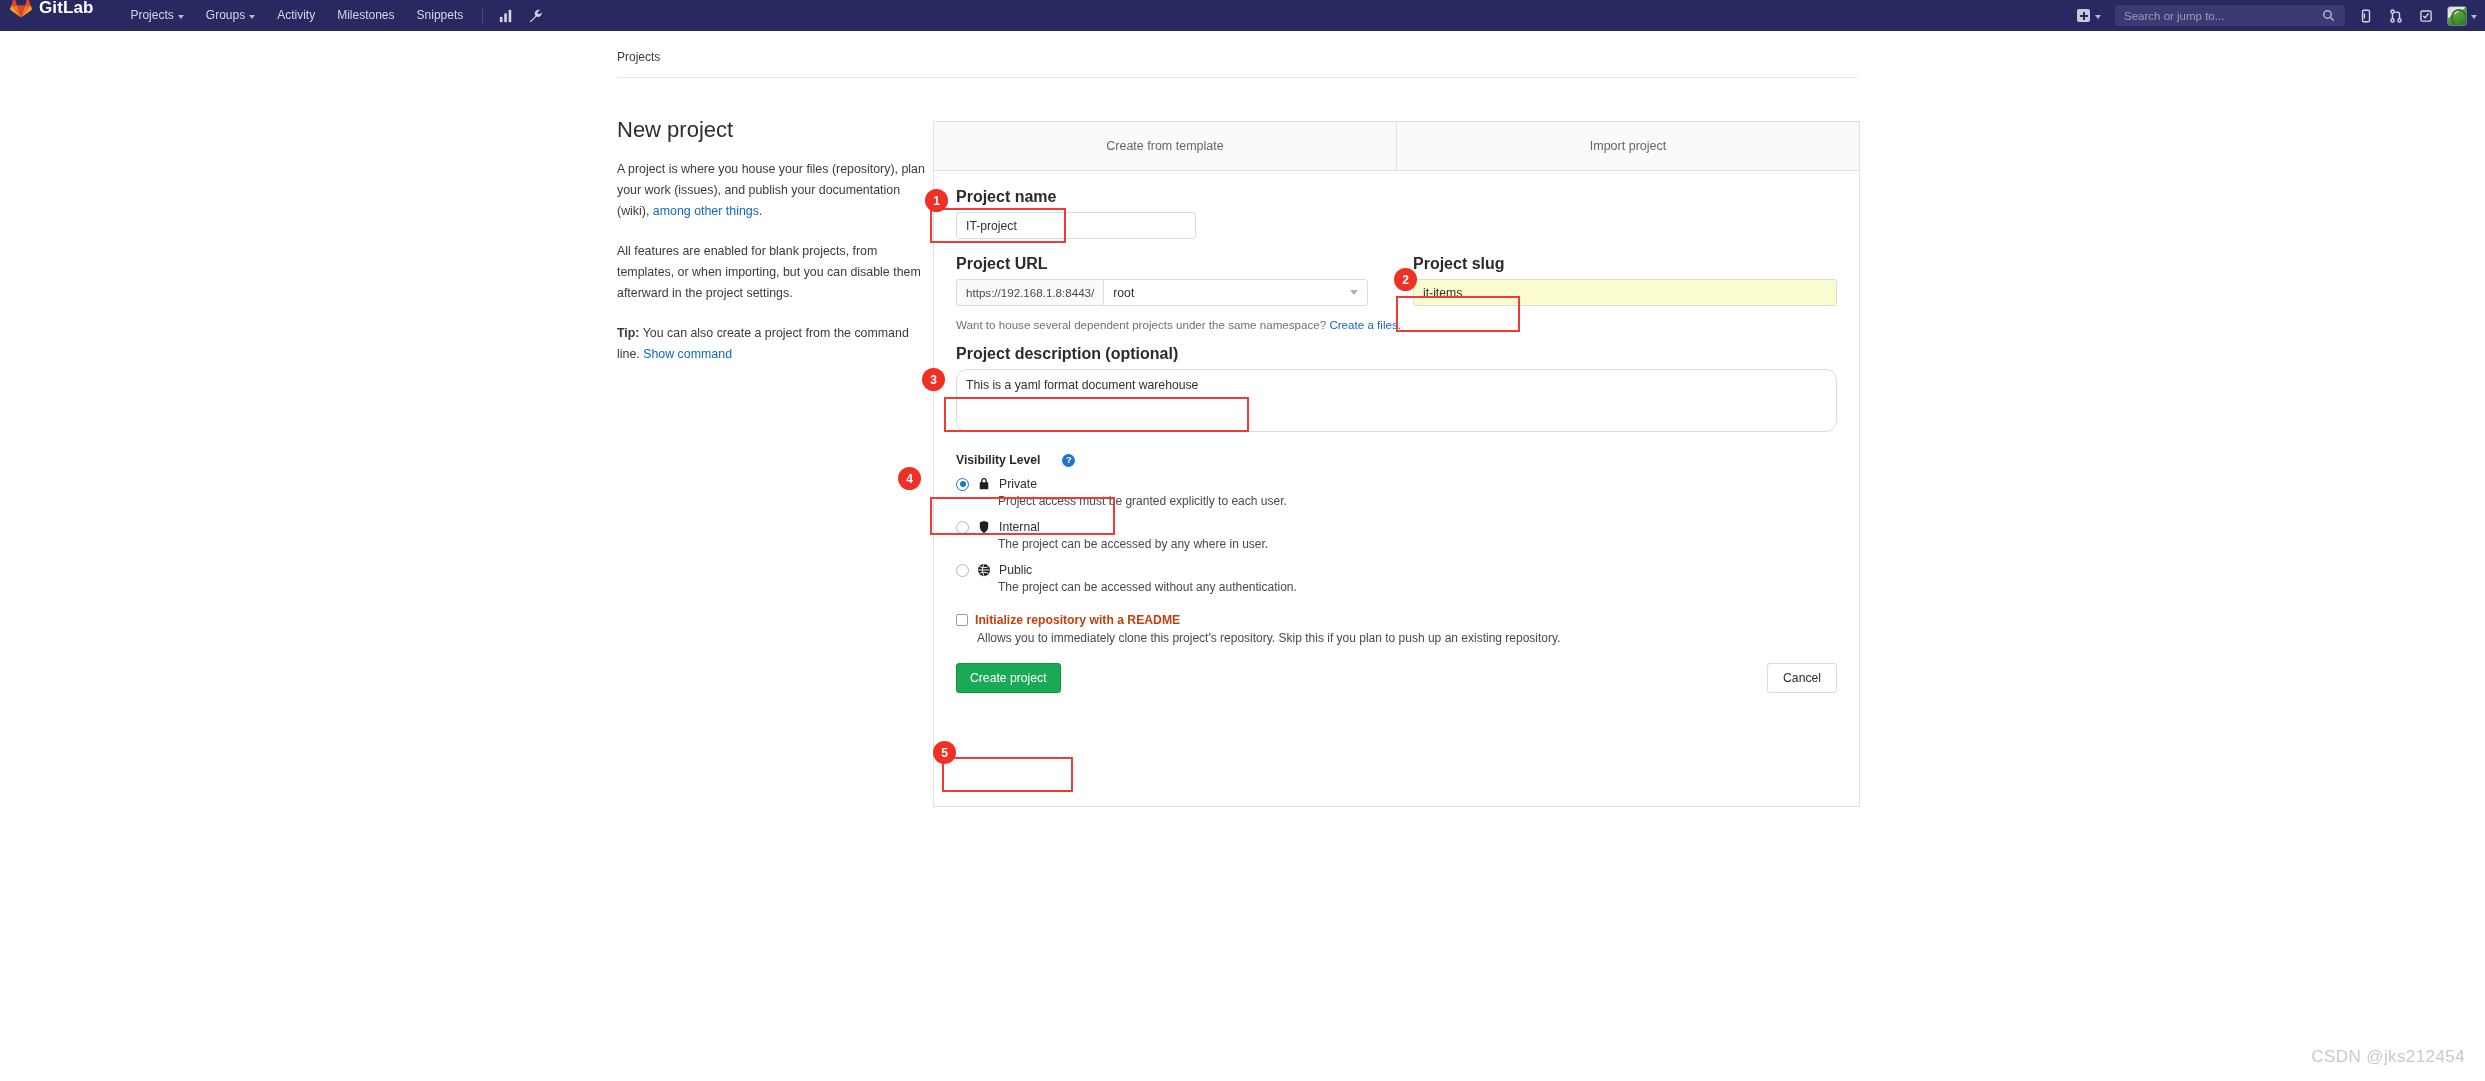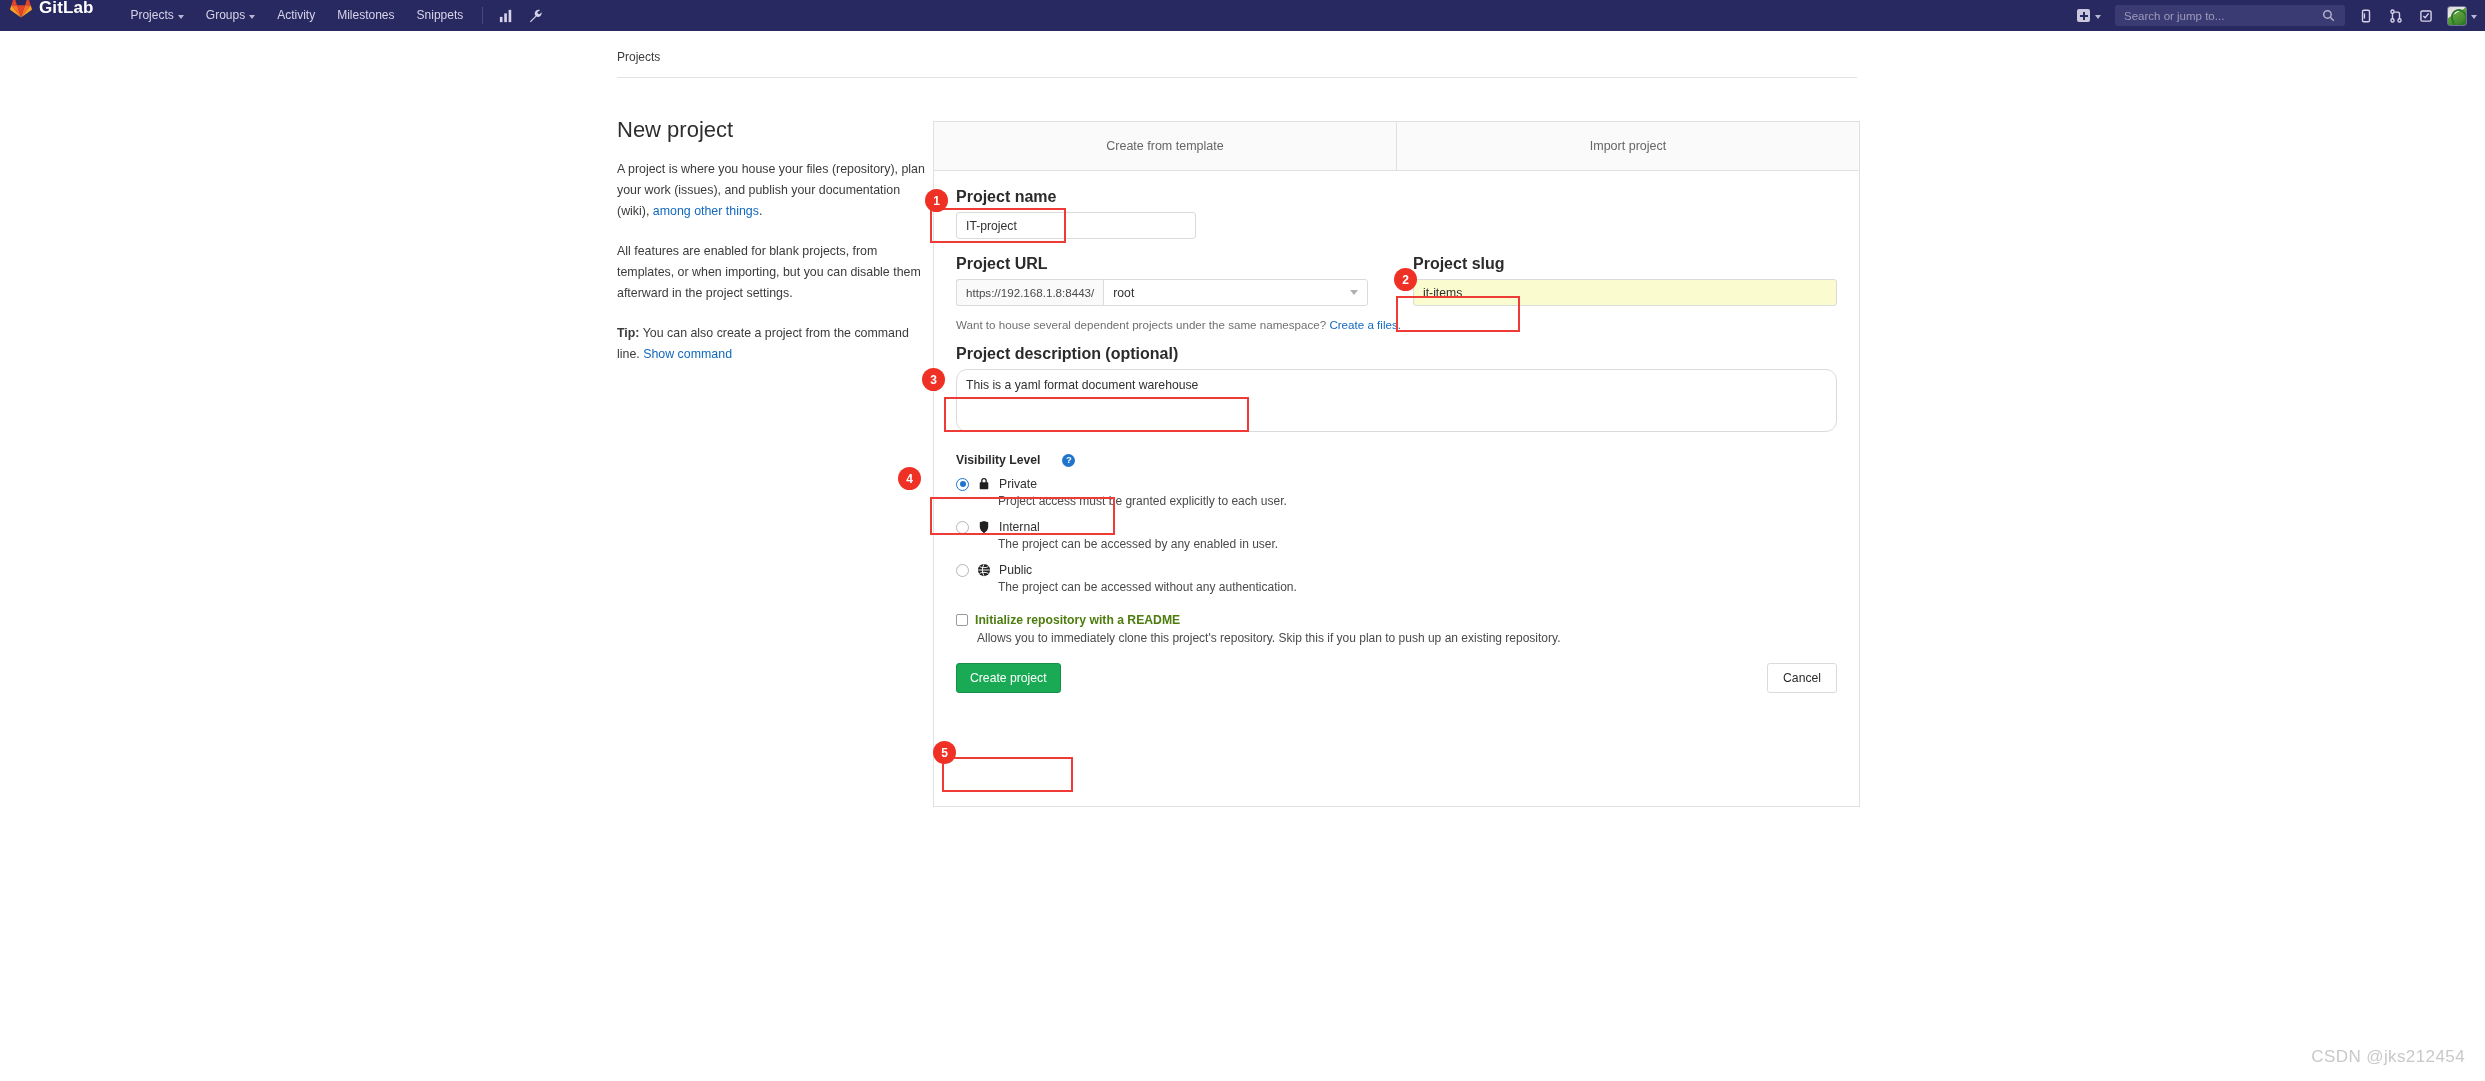--- a/index.html
+++ b/index.html
@@ -218,21 +218,21 @@
   .vis-desc {
     font-size: 12px; color: #4a4a4a; margin: 3px 0 0 42px;
   }
   .vis-icon { width: 14px; height: 14px; display: block; }
 
   #readme-row { margin-top: 19px; display: flex; align-items: center; gap: 7px; }
   .checkbox {
     width: 12px; height: 12px; border: 1px solid #999;
     border-radius: 2px; background: #fff; cursor: pointer; flex: 0 0 auto;
   }
-  #readme-label { font-size: 12.2px; font-weight: 700; color: #4d7c0f; }
+  #readme-label { font-size: 12.2px; font-weight: 700; color: #c2410c; }
   #readme-desc { font-size: 12px; color: #4a4a4a; margin: 4px 0 0 21px; }
 
   #actions {
     margin-top: 18px; display: flex; align-items: center;
     justify-content: space-between;
   }
   #create-btn {
     background: #1aaa55; color: #fff; border: 1px solid #168f48;
     border-radius: 3px; font-size: 12.2px; padding: 7px 13px;
     cursor: pointer; font-family: "Liberation Sans", sans-serif;
@@ -421,21 +421,21 @@
         </div>
 
         <div class="vis-option">
           <div class="vis-head">
             <span class="radio"></span>
             <svg class="vis-icon" viewBox="0 0 16 16" fill="#1f1f1f">
               <path d="M8 1L3.2 2.7v5.1c0 3.2 2 5.6 4.8 7.2 2.8-1.6 4.8-4 4.8-7.2V2.7L8 1z"></path>
             </svg>
             <span>Internal</span>
           </div>
-          <div class="vis-desc">The project can be accessed by any enabled in user.</div>
+          <div class="vis-desc">The project can be accessed by any where in user.</div>
         </div>
 
         <div class="vis-option">
           <div class="vis-head">
             <span class="radio"></span>
             <svg class="vis-icon" viewBox="0 0 16 16">
               <circle cx="8" cy="8" r="7" fill="#1f1f1f"></circle>
               <path d="M8 1.4a13 13 0 000 13.2M1.3 8h13.4M3 4.2c2.8 1.5 7.2 1.5 10 0M3 11.8c2.8-1.5 7.2-1.5 10 0" stroke="#fff" stroke-width="1.1" fill="none"></path>
             </svg>
             <span>Public</span>

